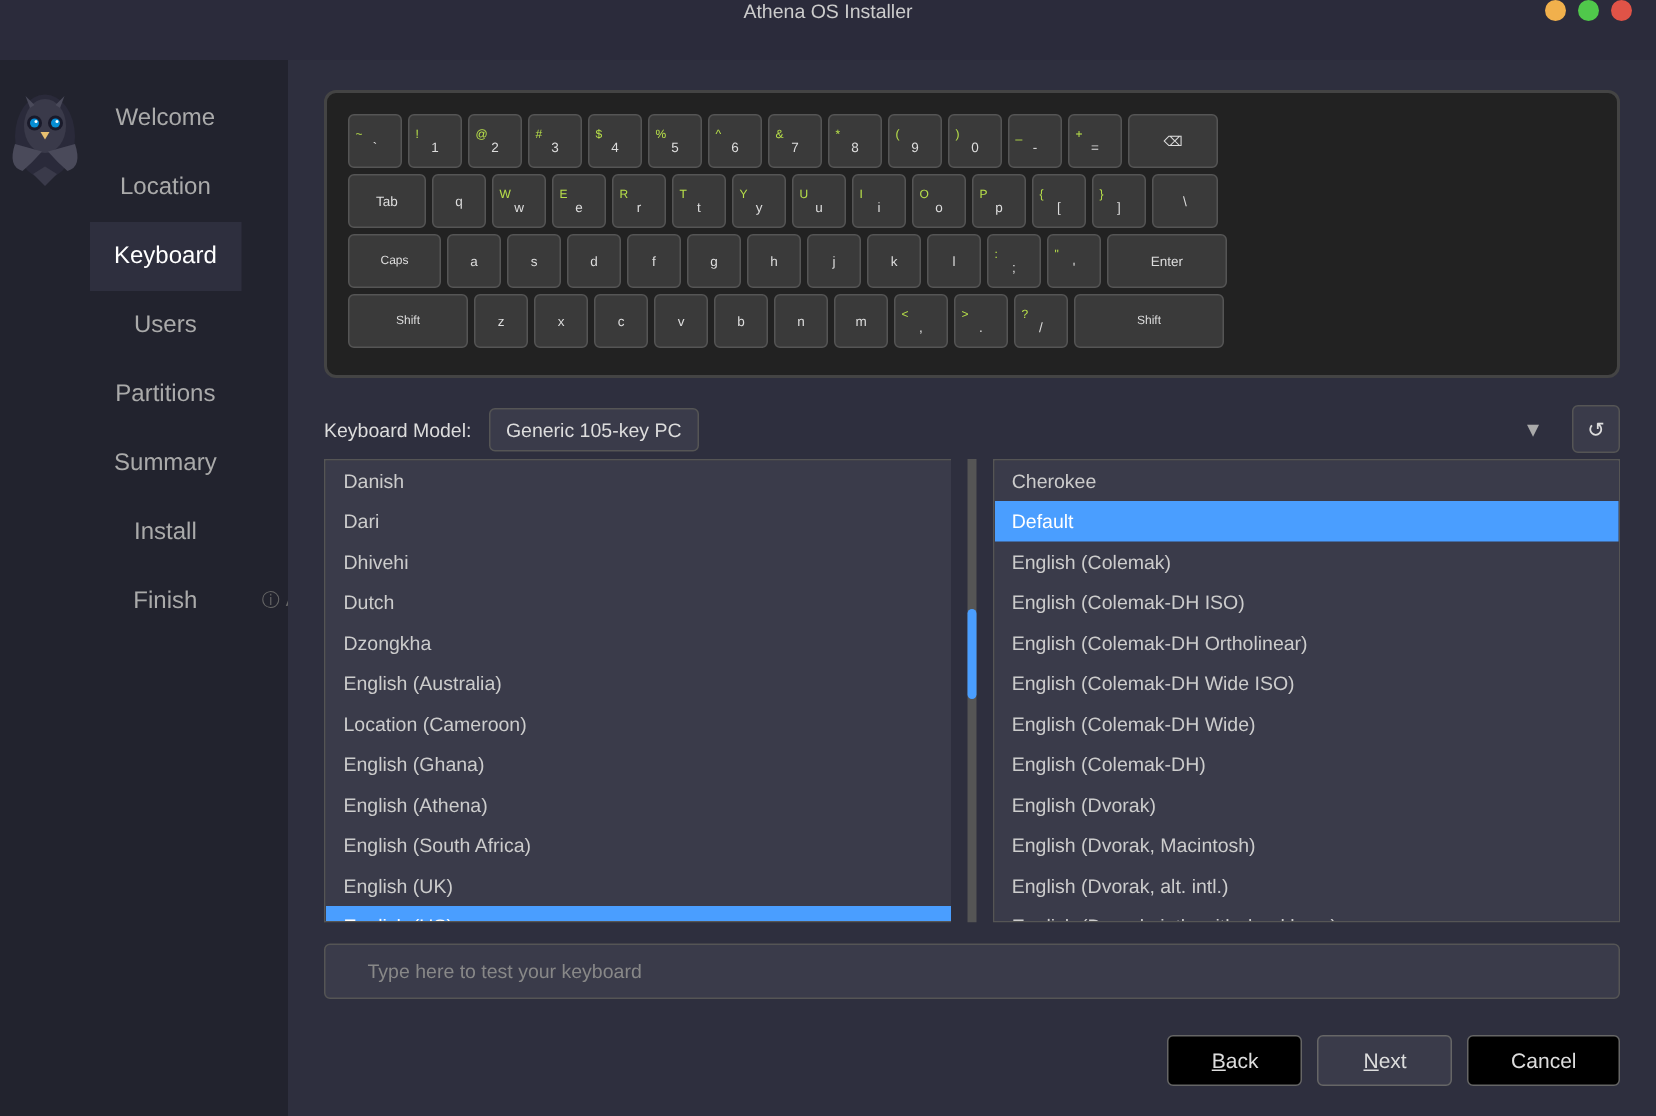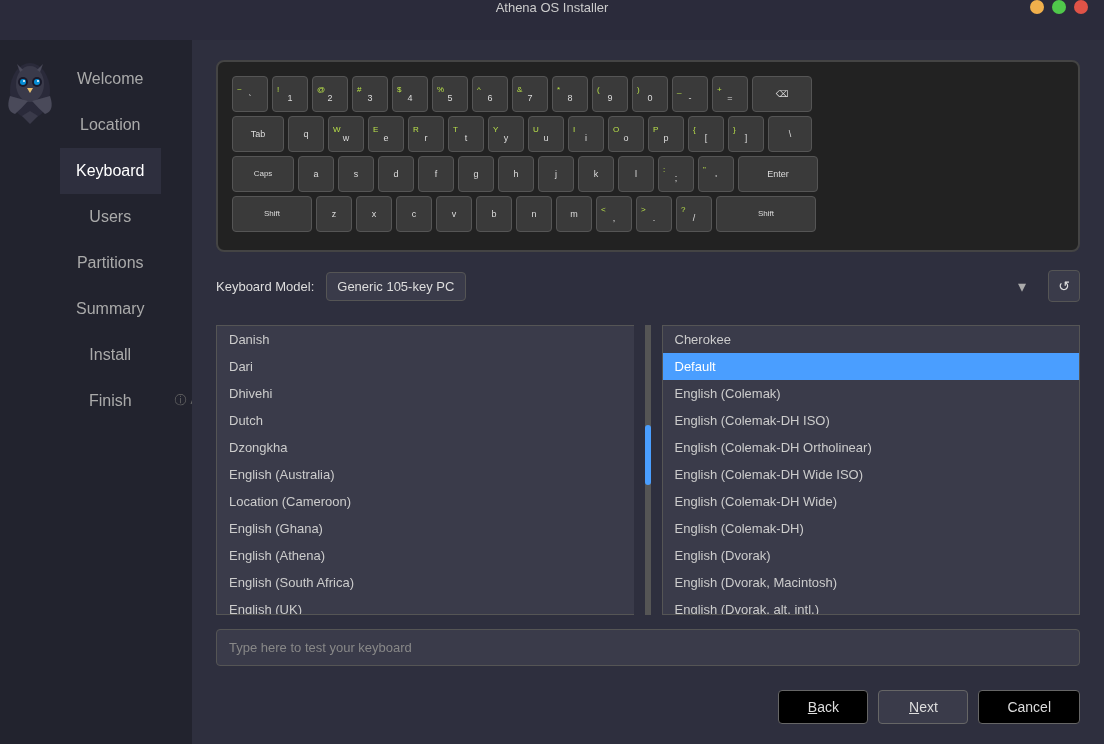--- a/index.html
+++ b/index.html
@@ -157,21 +157,21 @@
     .key.enter { min-width: 80px; }
     .key.lshift { min-width: 80px; }
     .key.rshift { min-width: 100px; }
     .key.backslash { min-width: 44px; }
 
     
     .keyboard-model-row {
       display: flex;
       align-items: center;
       gap: 12px;
-      margin-bottom: 23px;
+      margin-bottom: 4px;
       flex-shrink: 0;
     }
     .keyboard-model-label {
       color: #ddd;
       font-size: 13px;
       white-space: nowrap;
     }
     .keyboard-model-select {
       flex: 1;
       background: #3a3b4a;
@@ -257,21 +257,21 @@
       flex-shrink: 0;
       margin-bottom: 14px;
     }
     .test-input {
       width: 100%;
       background: #3a3b4a;
       border: 1px solid #555;
       border-radius: 4px;
       color: #22c55e;
       font-size: 13px;
-      padding: 10px 12px;
+      padding: 10px 28px;
       outline: none;
     }
     .test-input::placeholder { color: #888; }
 
     
     .bottom-bar {
       display: flex;
       justify-content: flex-end;
       align-items: center;
       gap: 10px;

